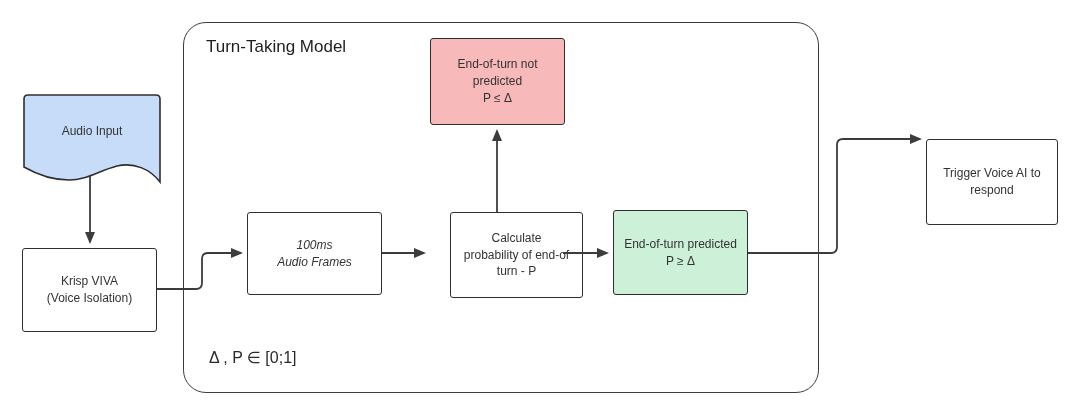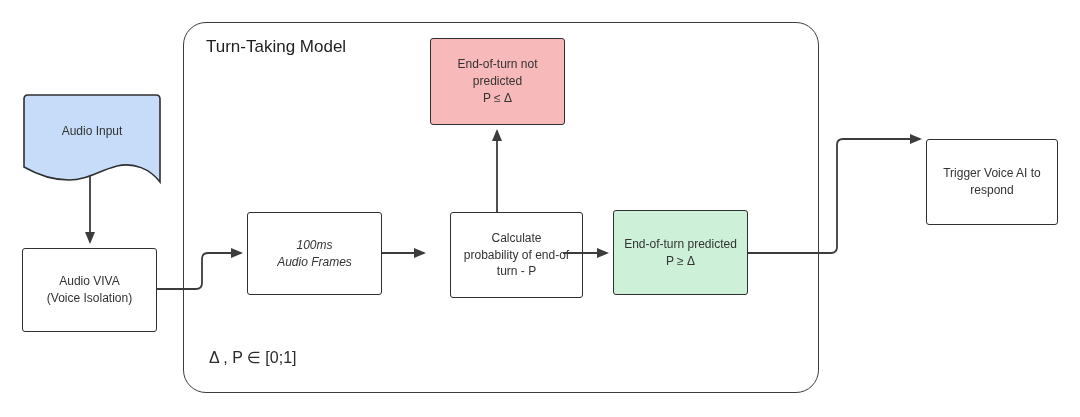--- a/index.html
+++ b/index.html
@@ -88,21 +88,21 @@
              C 150 169 134 162 117 166
              C 98 171 87 180 69 180
              C 52 180 38 175 24 167
              L 24 99 Q 24 95 28 95 Z" stroke="#2f2f2f" stroke-width="1.6" fill="#c6dcf8"></path>
   </svg>
 
   <div class="node blue-label" style="left:24px; top:100px; width:136px; height:62px;">
     <span>Audio Input</span>
   </div>
 
-  <div class="node" style="left:22px; top:248px; width:135px; height:84px;">Audio VIVA
+  <div class="node" style="left:22px; top:248px; width:135px; height:84px;">Krisp VIVA
 (Voice Isolation)</div>
 
   <div class="node" style="left:247px; top:212px; width:135px; height:83px;font-style:italic;">100ms
 Audio Frames</div>
 
   <div class="node" style="left:430px; top:212px; width:133px; height:86px;margin-left:20px;">Calculate
 probability of end-of
 turn - P</div>
 
   <div class="node pink" style="left:430px; top:38px; width:135px; height:87px;">End-of-turn not

